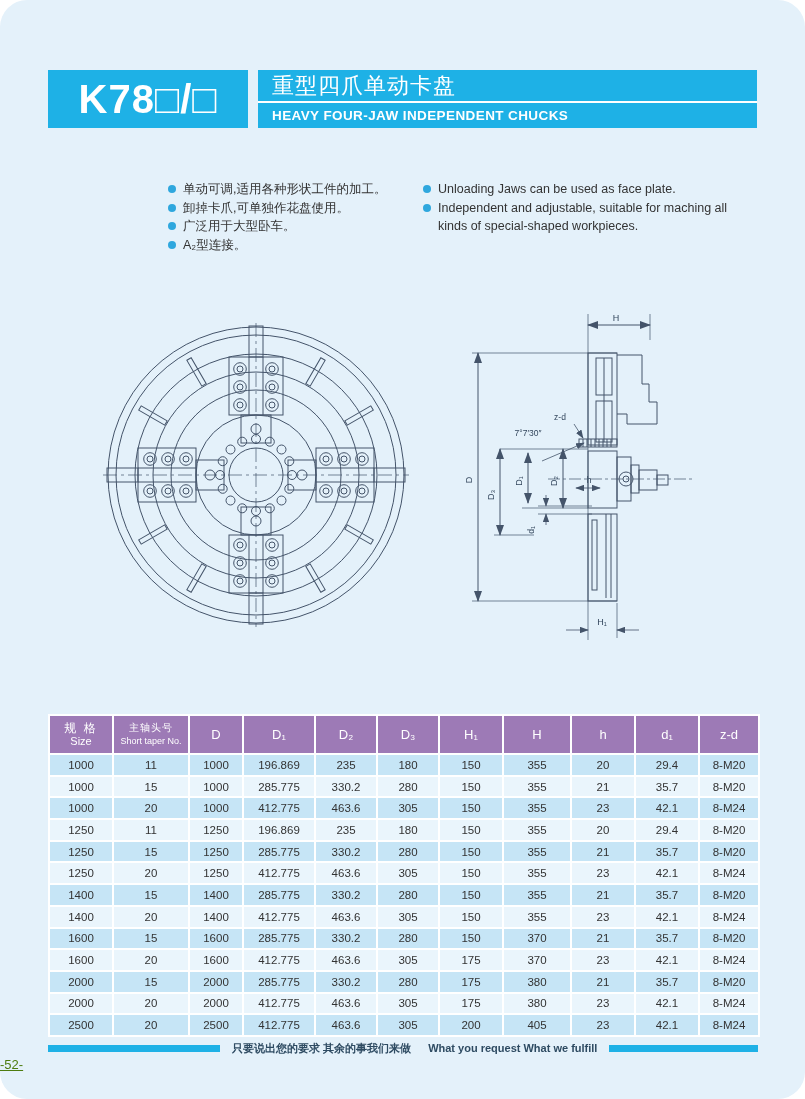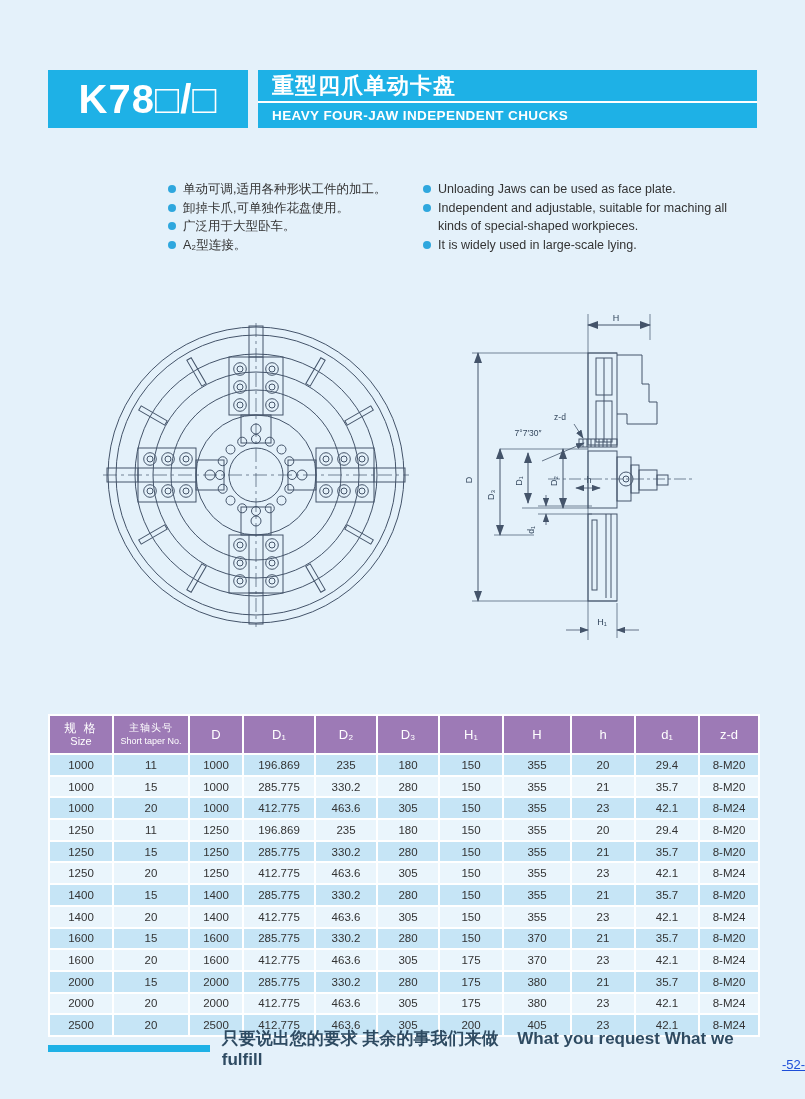--- a/index.html
+++ b/index.html
@@ -1,28 +1,29 @@
 <!DOCTYPE html>
 <html><head>
 <meta charset="utf-8">
 <style>
   html,body{margin:0;padding:0;}
   .page{
     position:relative;width:805px;height:1099px;overflow:hidden;
     background:#e4f1fa;color:#333;
     font-family:"Liberation Sans","DejaVu Sans",sans-serif;
+    border-radius:27px;
   }
   
   .model-box{
     position:absolute;left:48px;top:70px;width:200px;height:58px;
     background:#1eb1e6;color:#fff;display:flex;align-items:center;justify-content:center;
     font-size:40px;font-weight:bold;letter-spacing:1px;
   }
   .title-block{position:absolute;left:258px;top:70px;width:499px;height:58px;background:#1eb1e6;color:#fff;}
-  .title-cn{height:31px;line-height:32px;padding-left:14px;font-size:22px;font-weight:bold;border-bottom:2px solid #fff;letter-spacing:1px;}
+  .title-cn{height:31px;line-height:32px;padding-left:14px;font-size:22px;font-weight:normal;border-bottom:2px solid #fff;letter-spacing:1px;}
   .title-en{height:15px;line-height:25px;padding-left:14px;font-size:13.5px;font-weight:bold;letter-spacing:.4px;}
   
   .features{position:absolute;top:180px;margin:0;padding:0;list-style:none;}
   .features-cn{left:168px;width:250px;}
   .features-en{left:423px;width:336px;}
   .features li{position:relative;padding-left:15px;font-size:12.5px;line-height:18.5px;margin:0;}
   .dot{position:absolute;left:0;top:5px;width:8px;height:8px;border-radius:50%;background:#2ea7de;}
   
   .drawing{position:absolute;}
   .front-view{left:103px;top:321px;}
@@ -43,28 +44,28 @@
   .hdr-cn{display:block;font-size:12px;font-weight:normal;letter-spacing:2px;line-height:14px;}
   .hdr-en{display:block;font-size:11px;font-weight:normal;line-height:13px;letter-spacing:0;}
   .hdr-cn.small{font-size:10px;letter-spacing:1px;}
   .hdr-en.small{font-size:9px;}
   .dim-table td{height:15.7px;padding:2px 0;}
   .row-a{background:#c6e5f6;}
   .row-b{background:#eaf5fc;}
   
   .footer{
     position:absolute;left:48px;top:1041px;width:710px;height:14px;
-    display:flex;align-items:center;font-size:17px;font-weight:bold;color:#2e4b62;
+    display:flex;align-items:center;font-size:11px;font-weight:bold;color:#2e4b62;
   }
   .bar{height:7px;background:#1eb1e6;}
   .bar-left{width:172px;margin-right:12px;}
   .bar-right{flex:1;margin-left:12px;}
   .slogan span{margin-right:14px;}
   .slogan span:last-child{margin-right:0;}
-  .page-num{position:absolute;left:0;top:1057px;width:100%;text-align:right;font-size:13px;color:#1d4ed8;text-decoration:underline;}
+  .page-num{position:absolute;left:0;top:1057px;width:100%;text-align:left;font-size:13px;color:#4d7c0f;text-decoration:underline;}
 </style>
 </head>
 <body>
 
 <div class="page">
 
   <div class="model-box">K78□/□</div>
   <div class="title-block">
     <div class="title-cn">重型四爪单动卡盘</div>
     <div class="title-en">HEAVY FOUR-JAW INDEPENDENT CHUCKS</div>
@@ -72,21 +73,20 @@
 
   <ul class="features features-cn">
     <li><span class="dot"></span><span>单动可调,适用各种形状工件的加工。</span></li>
     <li><span class="dot"></span><span>卸掉卡爪,可单独作花盘使用。</span></li>
     <li><span class="dot"></span><span>广泛用于大型卧车。</span></li>
     <li><span class="dot"></span><span>A₂型连接。</span></li>
   </ul>
   <ul class="features features-en">
     <li><span class="dot"></span><span>Unloading Jaws can be used as face plate.</span></li>
     <li><span class="dot"></span><span>Independent and adjustable, suitable for maching all kinds of special-shaped workpieces.</span></li>
-    <li><span class="dot"></span><span>It is widely used in large-scale lying.</span></li>
   </ul>
 
   <svg class="drawing front-view" width="306" height="308" viewBox="0 0 306 308">
     <g stroke="#44546a" fill="none" stroke-width="1">
       <circle cx="153" cy="154" r="148"></circle>
       <circle cx="153" cy="154" r="140"></circle>
       <circle cx="153" cy="154" r="121"></circle>
       <circle cx="153" cy="154" r="103"></circle>
       <circle cx="153" cy="154" r="85"></circle>
       <circle cx="153" cy="154" r="60"></circle>

